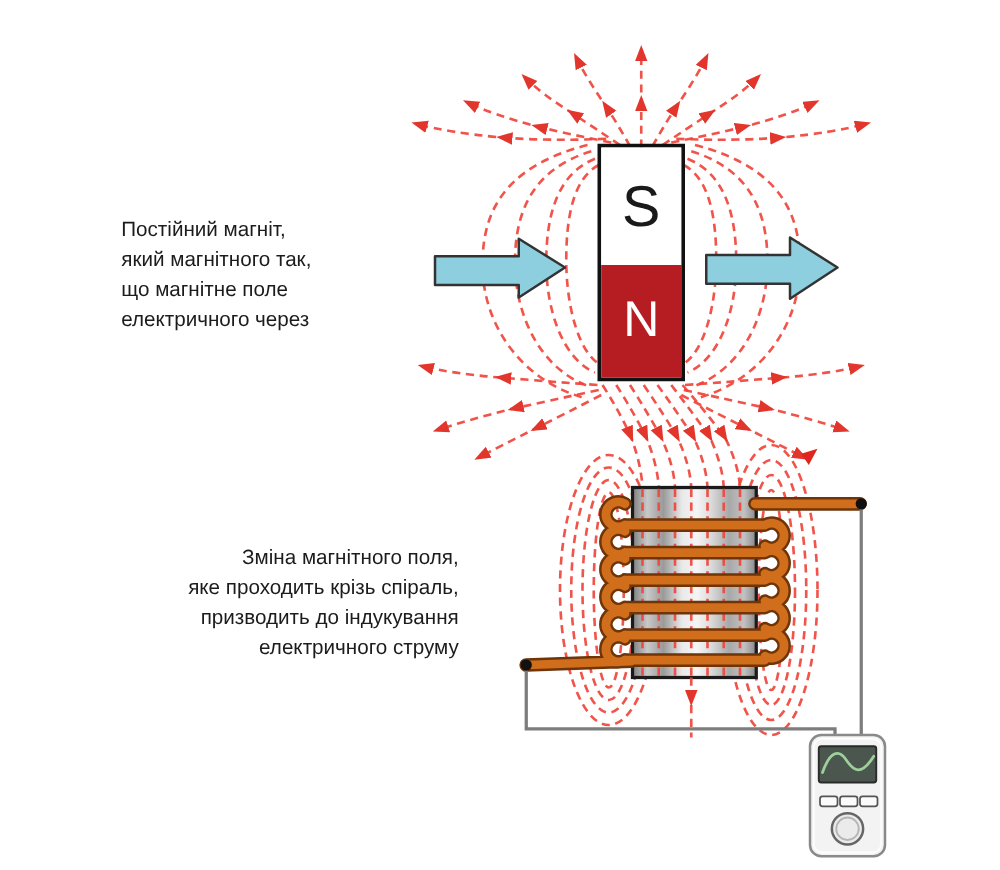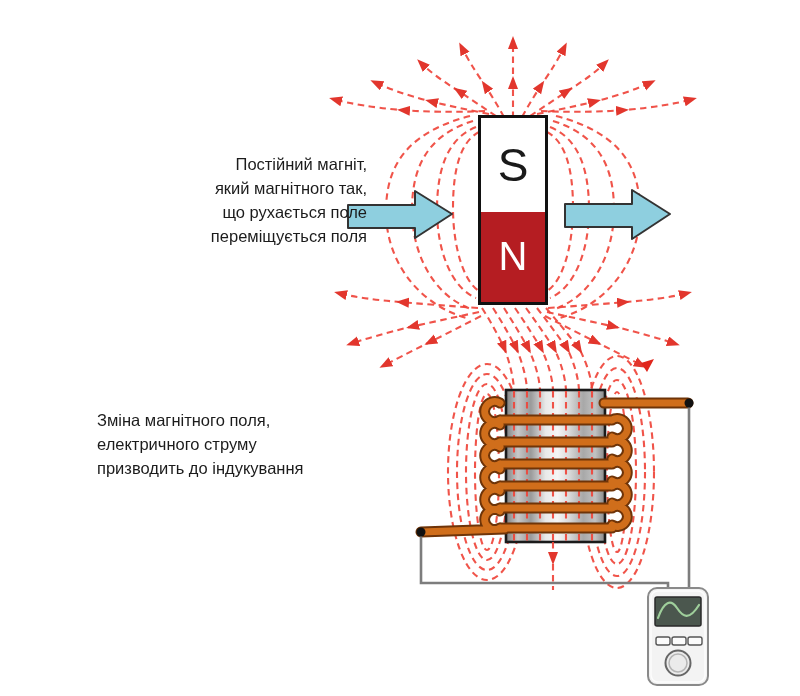--- a/index.html
+++ b/index.html
@@ -14,22 +14,22 @@
          font-family:"Liberation Sans", sans-serif;}
   #diagram-svg{position:absolute;left:0;top:0;width:800px;height:696px;}
   .fl{fill:none;stroke:var(--field_line);stroke-width:2.1;stroke-dasharray:6.5 4.5;opacity:.92;}
   .fla{marker-end:url(#ah);marker-mid:url(#ah);}
   .flm{marker-mid:url(#ah);}
   .coilwire-o{fill:none;stroke:var(--coil_wire_outline);stroke-width:11;stroke-linecap:round;}
   .coilwire-i{fill:none;stroke:var(--coil_wire_orange);stroke-width:7;stroke-linecap:round;}
   .circuit{fill:none;stroke:var(--circuit_wire_gray);stroke-width:2.6;}
   .textblock{position:absolute;left:97px;width:270px;color:var(--text_color);
              font-size:16.5px;line-height:24px;white-space:nowrap;}
-  #label-magnet-motion{top:152px;text-align:right;}
-  #label-induction{top:408px;}
+  #label-magnet-motion{top:172px;}
+  #label-induction{top:434px;text-align:right;}
   #bar-magnet{position:absolute;left:478px;top:115px;width:70px;height:190px;
               box-sizing:border-box;border:3px solid var(--magnet_border);
               display:flex;flex-direction:column;}
   .pole{display:flex;align-items:center;justify-content:center;}
   #south-pole{flex:0 0 51%;background:#ffffff;color:#1a1a1a;font-size:46px;}
   #north-pole{flex:1 1 auto;background:var(--magnet_north_red);color:#ffffff;font-size:40px;}
 </style>
 </head>
 <body>
 
@@ -161,23 +161,24 @@
       <span>S</span>
     </div>
     <div id="north-pole" class="pole">
       <span>N</span>
     </div>
   </div>
 
   <div id="label-magnet-motion" class="textblock">
     <div>Постійний магніт,</div>
     <div>який магнітного так,</div>
-    <div>що рухається поле</div>
-    <div>переміщується поля</div>
+    <div>що магнітне поле</div>
+    <div>електричного через</div>
   </div>
 
   <div id="label-induction" class="textblock">
     <div>Зміна магнітного поля,</div>
+    <div>яке проходить крізь спіраль,</div>
+    <div>призводить до індукування</div>
     <div>електричного струму</div>
-    <div>призводить до індукування</div>
   </div>
 
 </div>
 
 </body></html>

